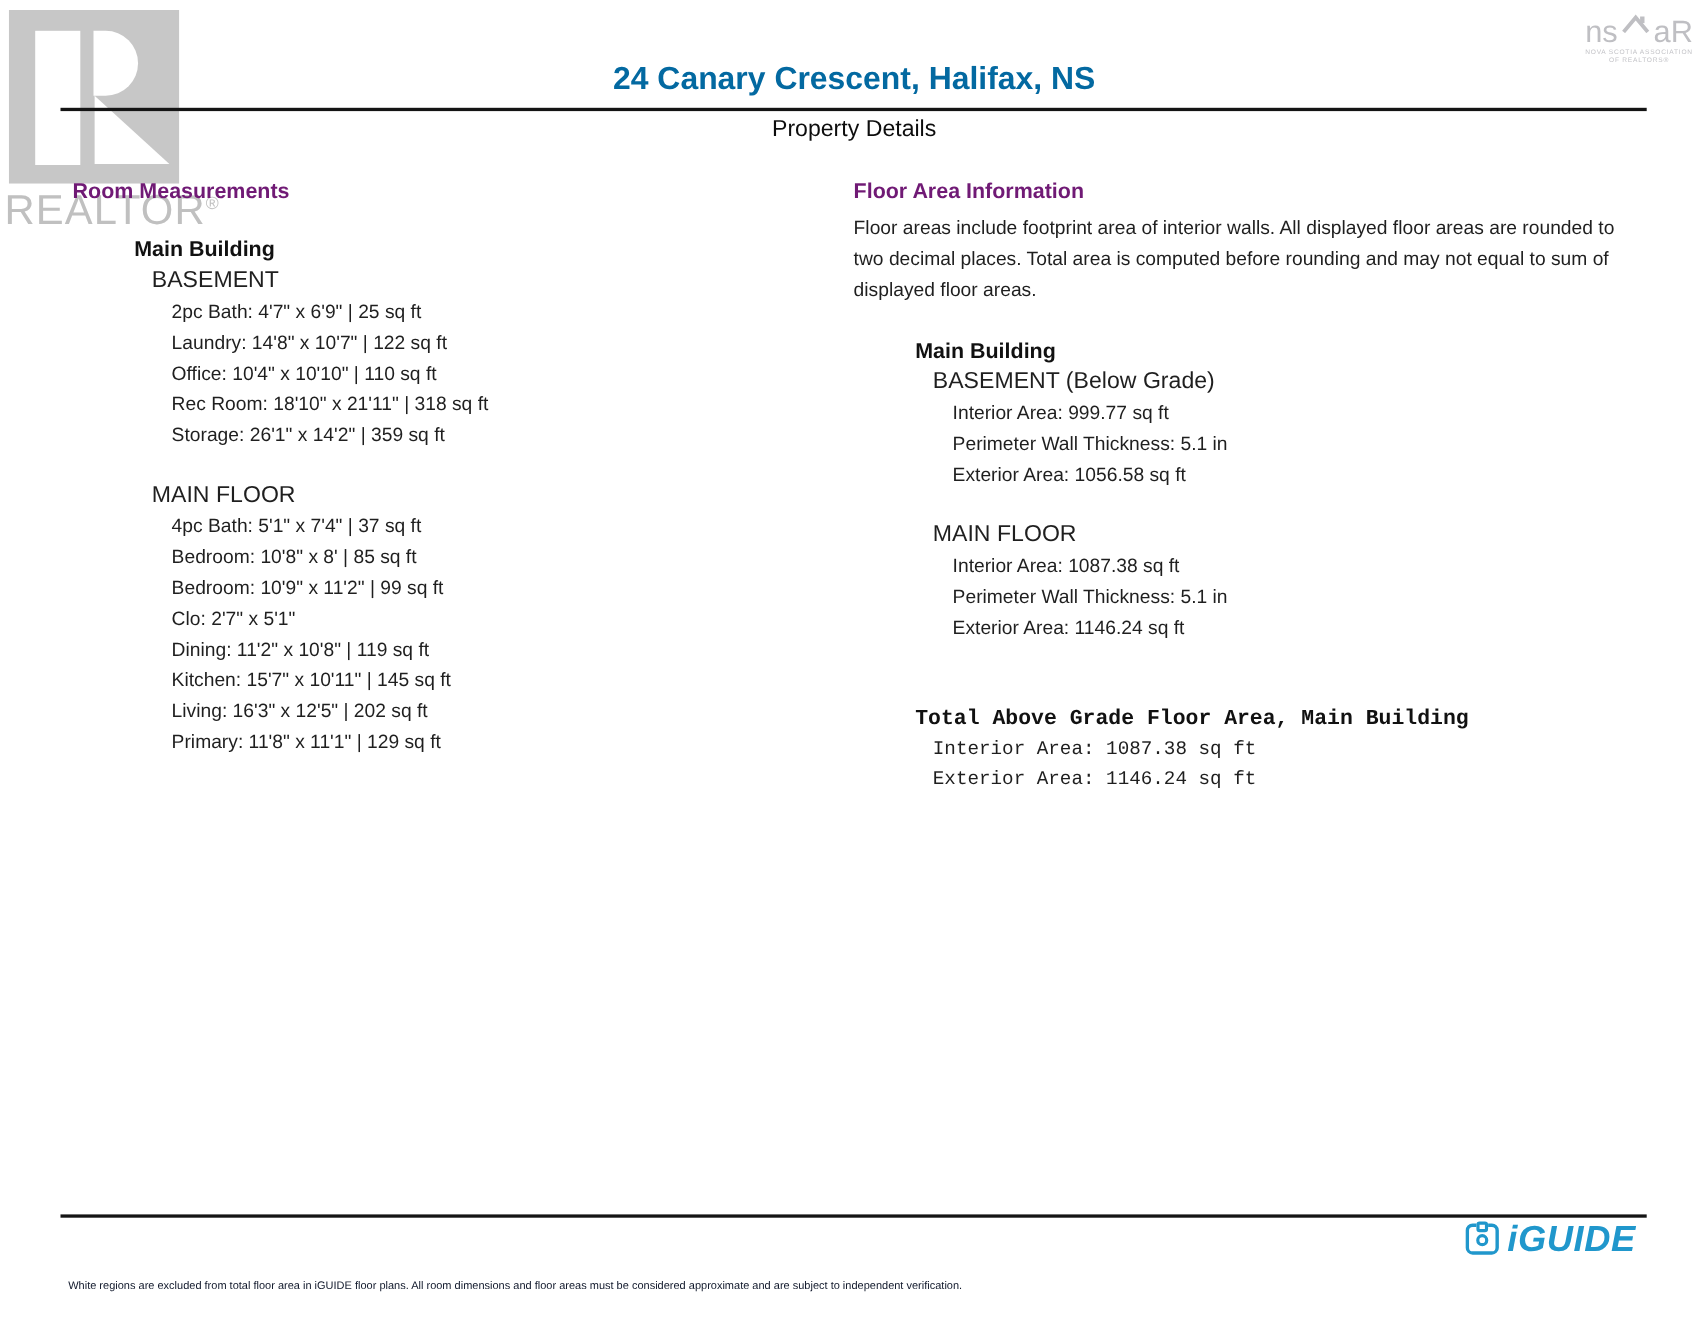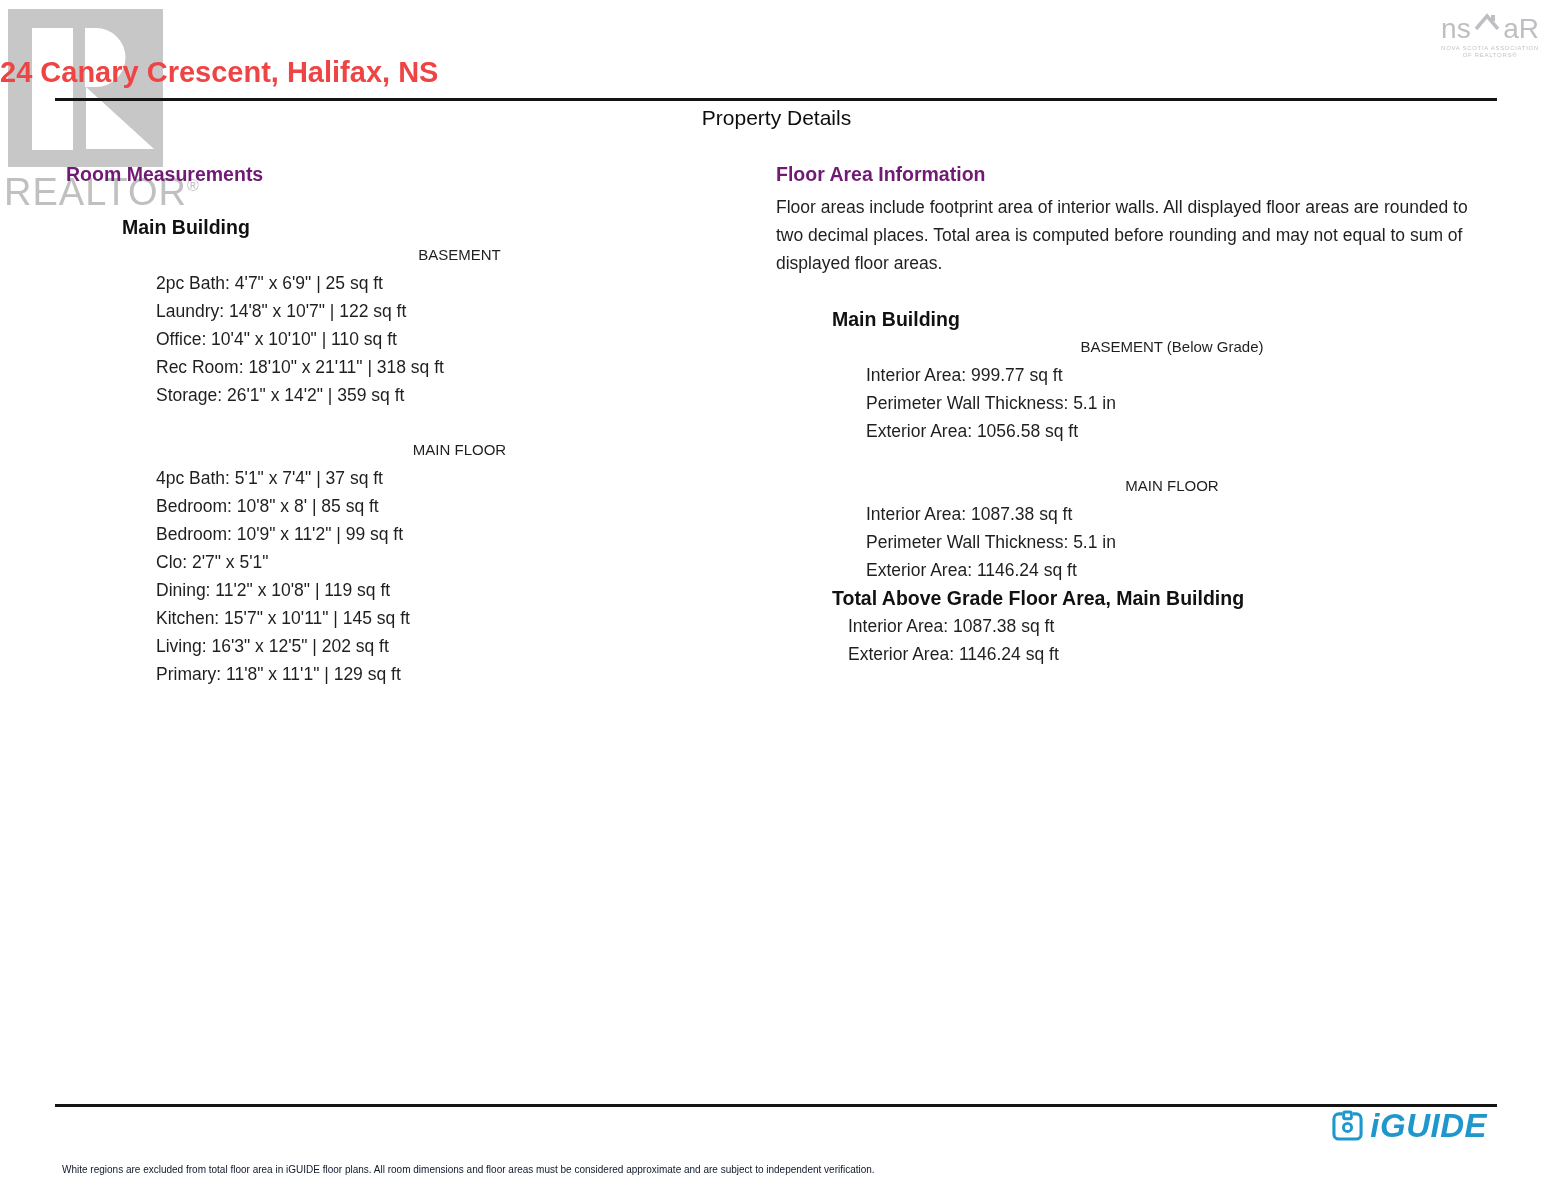--- a/index.html
+++ b/index.html
@@ -24,42 +24,42 @@
 
   
   .nsar { position: absolute; right: 14px; top: 12px; z-index: 1; text-align: center; }
   .nsar-word { display: flex; align-items: flex-end; justify-content: space-between; color: #bfbfc3; font-size: 28px; line-height: 1; }
   .nsar-word .roof { margin: 0 -3px 13px -3px; }
   .nsar-tagline { margin-top: 2px; font-size: 6px; letter-spacing: 0.7px; color: #c3c3c7; line-height: 7px; }
 
   
   .title {
     position: absolute; left: 0; right: 0; top: 56px; z-index: 2;
-    text-align: left; font-size: 29px; font-weight: bold; color: #ef4444;
+    text-align: center; font-size: 29px; font-weight: bold; color: #0369a1;
   }
   .rule-top { position: absolute; left: 55px; top: 98px; width: 1442px; height: 3px; background: #141414; z-index: 2; }
   .subtitle {
     position: absolute; left: 0; right: 0; top: 106px; z-index: 2;
     text-align: center; font-size: 21px; font-weight: normal; color: #0d0d0d;
   }
 
   
   .col { position: absolute; top: 163px; z-index: 1; font-size: 17.5px; line-height: 28px; color: #1f1f1f; }
   .col-left  { left: 66px;  width: 715px; }
   .col-right { left: 776px; width: 720px; }
   .section-heading { font-size: 19.5px; font-weight: bold; line-height: 22px; margin-bottom: 8px; color: #701a75; }
   .section-desc { font-size: 17.5px; line-height: 28px; }
 
   .building-block { margin-top: 28px; margin-left: 56px; }
   .building-name { font-size: 19.5px; font-weight: bold; line-height: 28px; color: #111; }
   .floor-group { }
   .floor-group.gap { margin-top: 27px; }
-  .floor-name { margin-left: 16px; font-size: 15px; line-height: 28px; text-align: center; }
+  .floor-name { margin-left: 16px; font-size: 21px; line-height: 28px; }
   .room-item, .stat-item { margin-left: 34px; line-height: 28px; }
-  .total-block { margin-left: 56px; }
+  .total-block { margin-top: 55px; margin-left: 56px; font-family: Liberation Mono, monospace; }
   .total-heading { font-size: 19.5px; font-weight: bold; line-height: 28px; color: #111; }
   .total-item { margin-left: 16px; line-height: 28px; }
 
   
   .rule-bottom { position: absolute; left: 55px; top: 1104px; width: 1442px; height: 3px; background: #141414; z-index: 2; }
   .disclaimer {
     position: absolute; left: 62px; top: 1164px; z-index: 1;
     font-size: 10px; color: #0f172a; white-space: nowrap;
   }
   .iguide {

